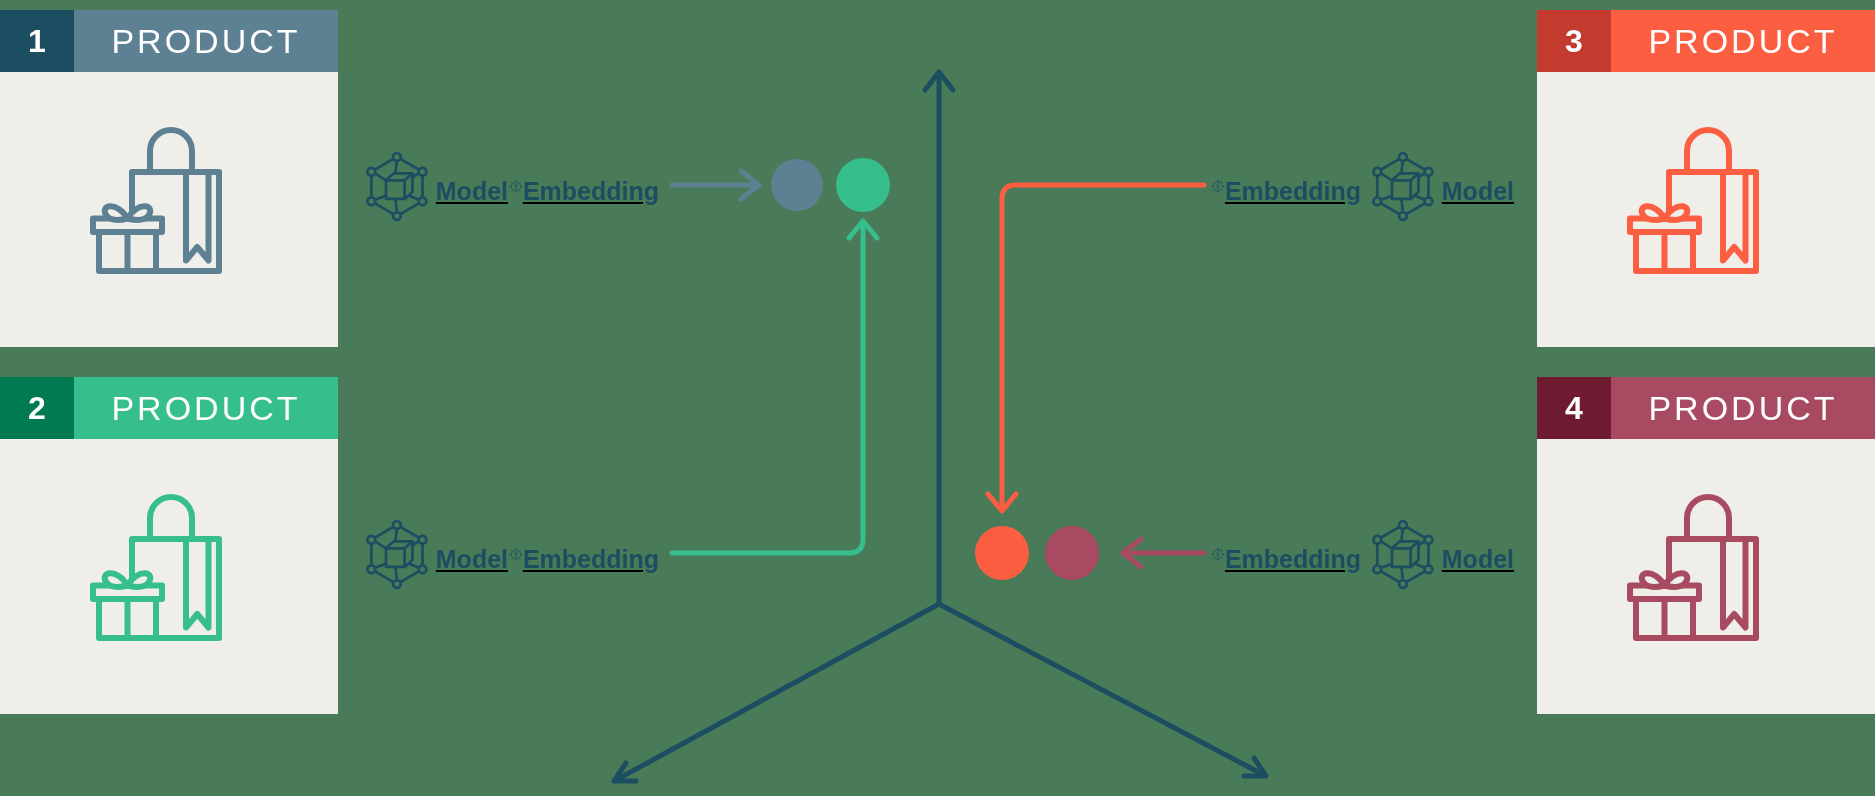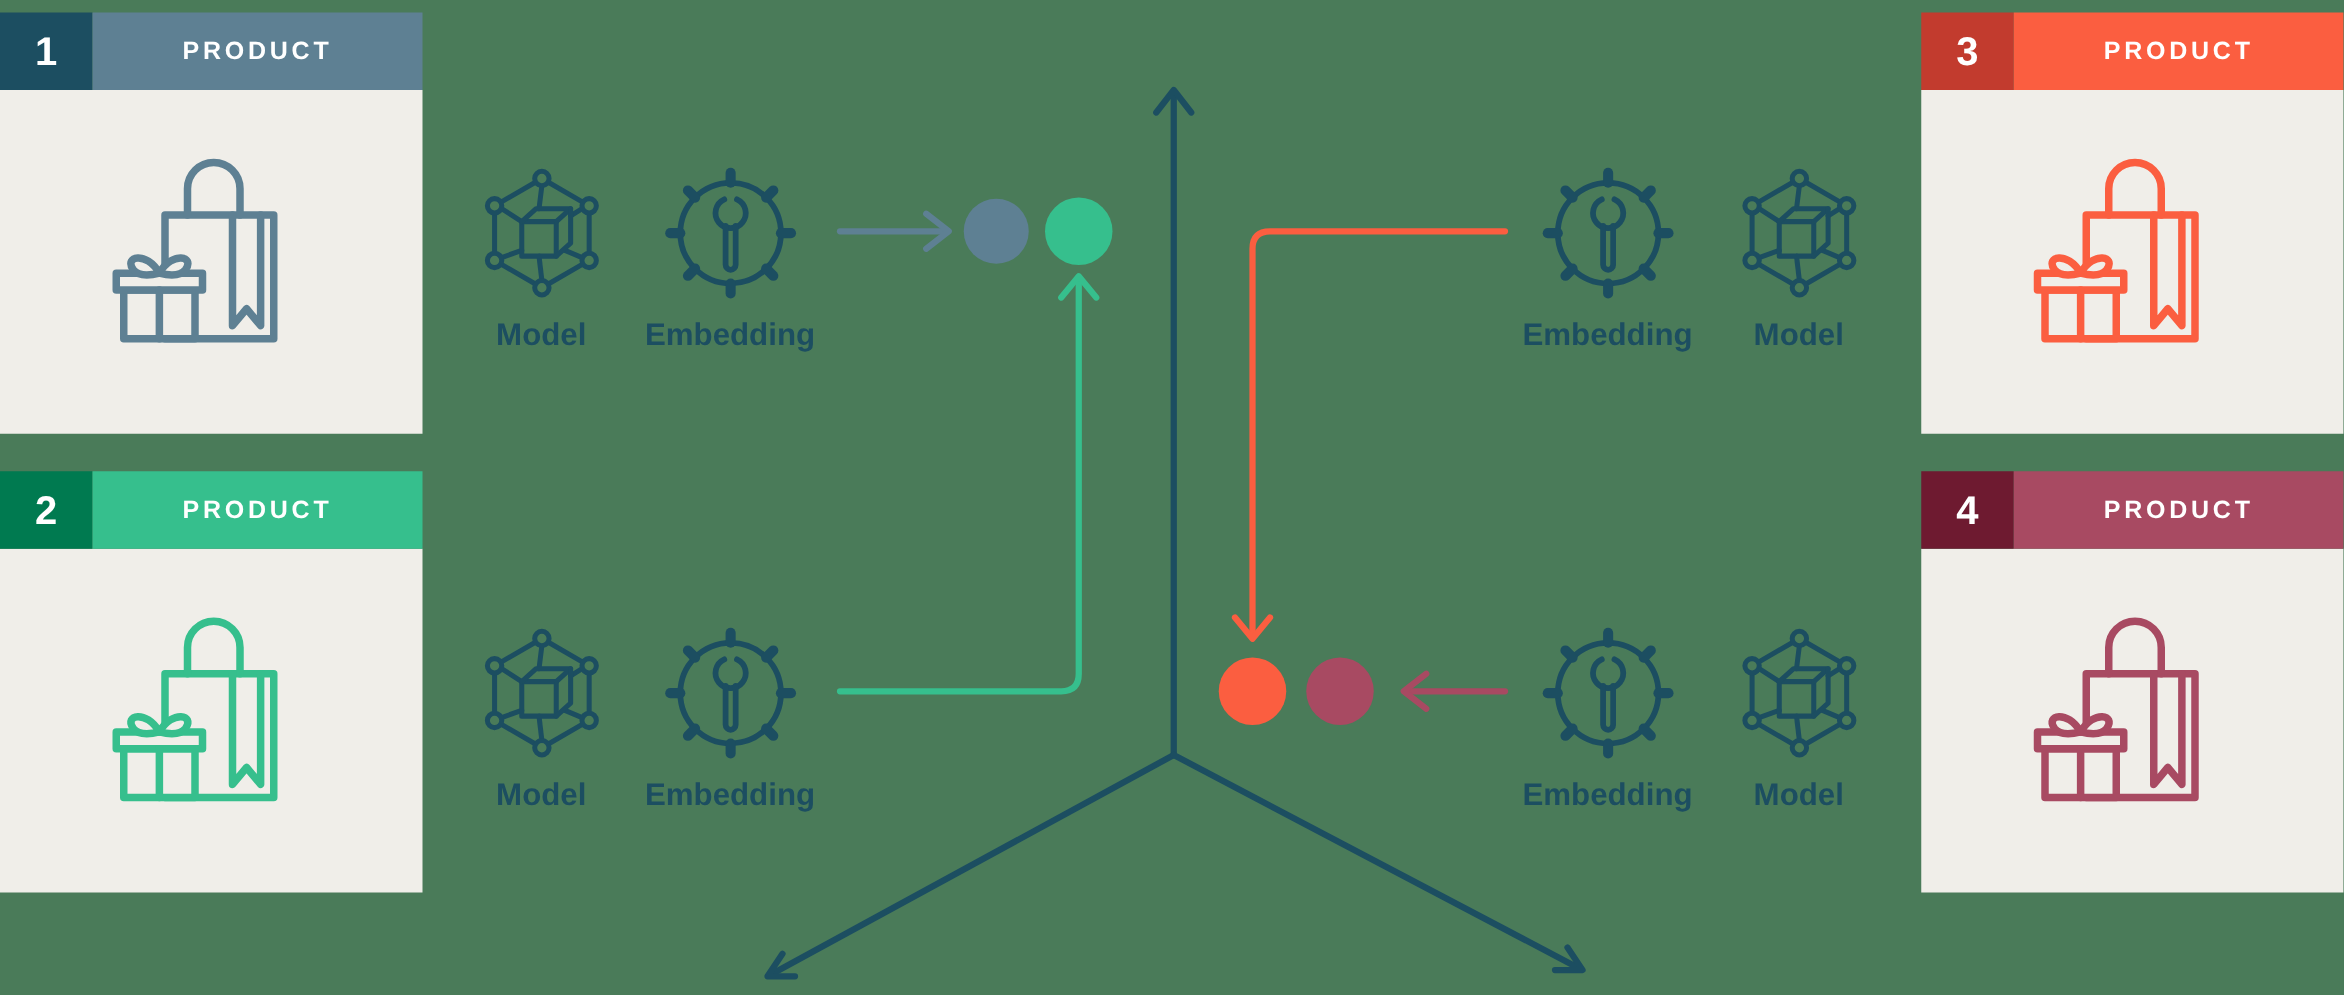--- a/index.html
+++ b/index.html
@@ -16,21 +16,21 @@
   .card-3 { left:1537px; top:10px;  }
   .card-4 { left:1537px; top:377px; }
 
   .card-header { display:flex; height:62px; }
   .card-number {
     width:74px; display:flex; align-items:center; justify-content:center;
     color:#ffffff; font-size:32px; font-weight:bold;
   }
   .card-title {
     flex:1; display:flex; align-items:center; justify-content:center;
-    color:#ffffff; font-size:20px; font-weight:bold; letter-spacing:3px;
+    color:#ffffff; font-size:34px; font-weight:normal; letter-spacing:3px;
   }
   .card-body {
     height:275px; background:#f0eee9;
     display:flex; align-items:center; justify-content:center;
   }
 
   .card-1 .card-number { background:#1c4e61; }
   .card-1 .card-title  { background:#5e8093; }
   .card-1 .bag-icon    { color:#5e8093; }
 
@@ -42,21 +42,21 @@
   .card-3 .card-title  { background:#fb5e40; }
   .card-3 .bag-icon    { color:#fb5e40; }
 
   .card-4 .card-number { background:#6e1a30; }
   .card-4 .card-title  { background:#a84a62; }
   .card-4 .bag-icon    { color:#a84a62; }
 
   
   .icon-cell {
     position:absolute; width:150px;
-    display:flex; flex-direction:column; align-items:center;
+    display:flex; flex-direction:row; align-items:center;text-decoration:underline;
   }
   .diagram-icon { width:115px; height:115px; color:#1c4e61; }
   .icon-label {
     margin-top:10px; color:#1c4e61;
     font-size:25px; font-weight:bold; text-align:center;
   }
 
   .cell-model-tl     { left:358px;  top:129px; }
   .cell-embedding-tl { left:509px;  top:129px; }
   .cell-model-bl     { left:358px;  top:497px; }

